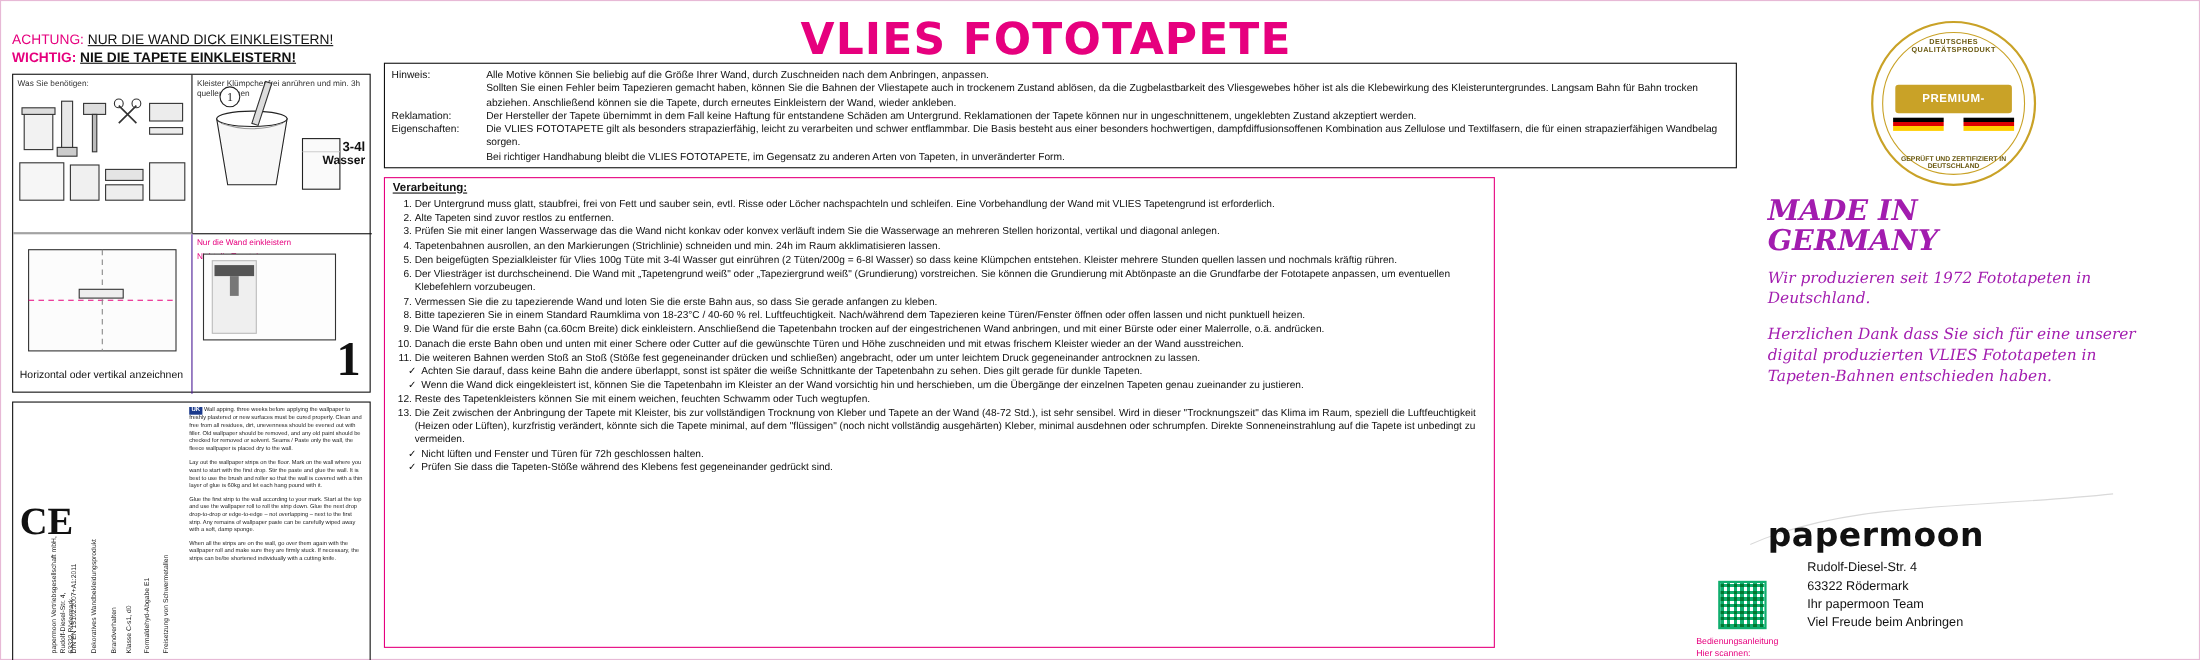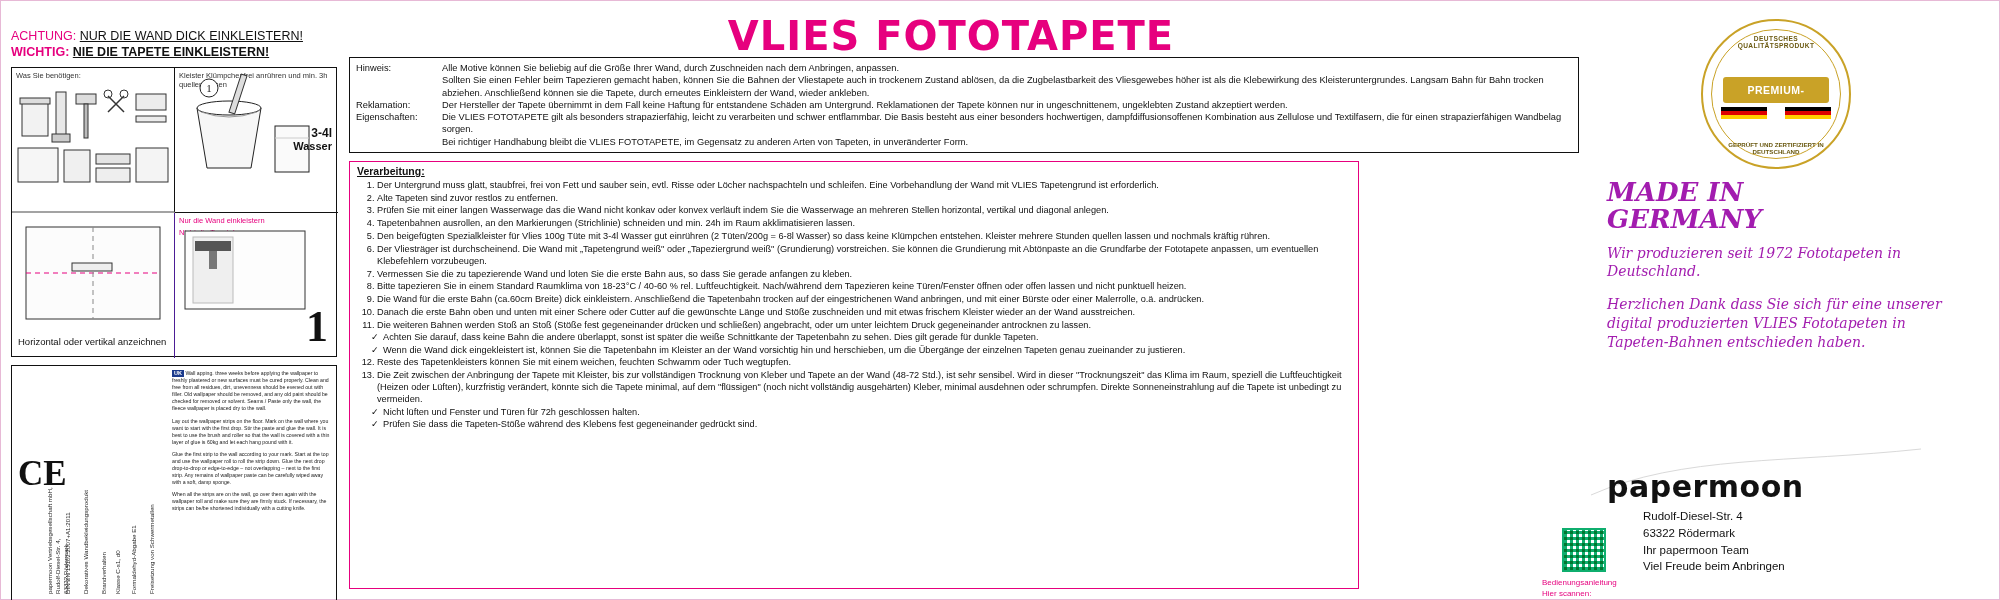--- a/index.html
+++ b/index.html
@@ -255,21 +255,21 @@
     <ol class="steps">
       <li>Der Untergrund muss glatt, staubfrei, frei von Fett und sauber sein, evtl. Risse oder Löcher nachspachteln und schleifen. Eine Vorbehandlung der Wand mit VLIES Tapetengrund ist erforderlich.</li>
       <li>Alte Tapeten sind zuvor restlos zu entfernen.</li>
       <li>Prüfen Sie mit einer langen Wasserwage das die Wand nicht konkav oder konvex verläuft indem Sie die Wasserwage an mehreren Stellen horizontal, vertikal und diagonal anlegen.</li>
       <li>Tapetenbahnen ausrollen, an den Markierungen (Strichlinie) schneiden und min. 24h im Raum akklimatisieren lassen.</li>
       <li>Den beigefügten Spezialkleister für Vlies 100g Tüte mit 3-4l Wasser gut einrühren (2 Tüten/200g = 6-8l Wasser) so dass keine Klümpchen entstehen. Kleister mehrere Stunden quellen lassen und nochmals kräftig rühren.</li>
       <li>Der Vliesträger ist durchscheinend. Die Wand mit „Tapetengrund weiß" oder „Tapeziergrund weiß" (Grundierung) vorstreichen. Sie können die Grundierung mit Abtönpaste an die Grundfarbe der Fototapete anpassen, um eventuellen Klebefehlern vorzubeugen.</li>
       <li>Vermessen Sie die zu tapezierende Wand und loten Sie die erste Bahn aus, so dass Sie gerade anfangen zu kleben.</li>
       <li>Bitte tapezieren Sie in einem Standard Raumklima von 18-23°C / 40-60 % rel. Luftfeuchtigkeit. Nach/während dem Tapezieren keine Türen/Fenster öffnen oder offen lassen und nicht punktuell heizen.</li>
       <li>Die Wand für die erste Bahn (ca.60cm Breite) dick einkleistern. Anschließend die Tapetenbahn trocken auf der eingestrichenen Wand anbringen, und mit einer Bürste oder einer Malerrolle, o.ä. andrücken.</li>
-      <li>Danach die erste Bahn oben und unten mit einer Schere oder Cutter auf die gewünschte Länge und Stöße zuschneiden und mit etwas frischem Kleister wieder an der Wand ausstreichen.</li>
+      <li>Danach die erste Bahn oben und unten mit einer Schere oder Cutter auf die gewünschte Türen und Höhe zuschneiden und mit etwas frischem Kleister wieder an der Wand ausstreichen.</li>
       <li>Die weiteren Bahnen werden Stoß an Stoß (Stöße fest gegeneinander drücken und schließen) angebracht, oder um unter leichtem Druck gegeneinander antrocknen zu lassen.</li>
     </ol>
 
     <ul class="chk">
       <li>Achten Sie darauf, dass keine Bahn die andere überlappt, sonst ist später die weiße Schnittkante der Tapetenbahn zu sehen. Dies gilt gerade für dunkle Tapeten.</li>
       <li>Wenn die Wand dick eingekleistert ist, können Sie die Tapetenbahn im Kleister an der Wand vorsichtig hin und herschieben, um die Übergänge der einzelnen Tapeten genau zueinander zu justieren.</li>
     </ul>
 
     <ol class="steps" start="12">
       <li>Reste des Tapetenkleisters können Sie mit einem weichen, feuchten Schwamm oder Tuch wegtupfen.</li>

